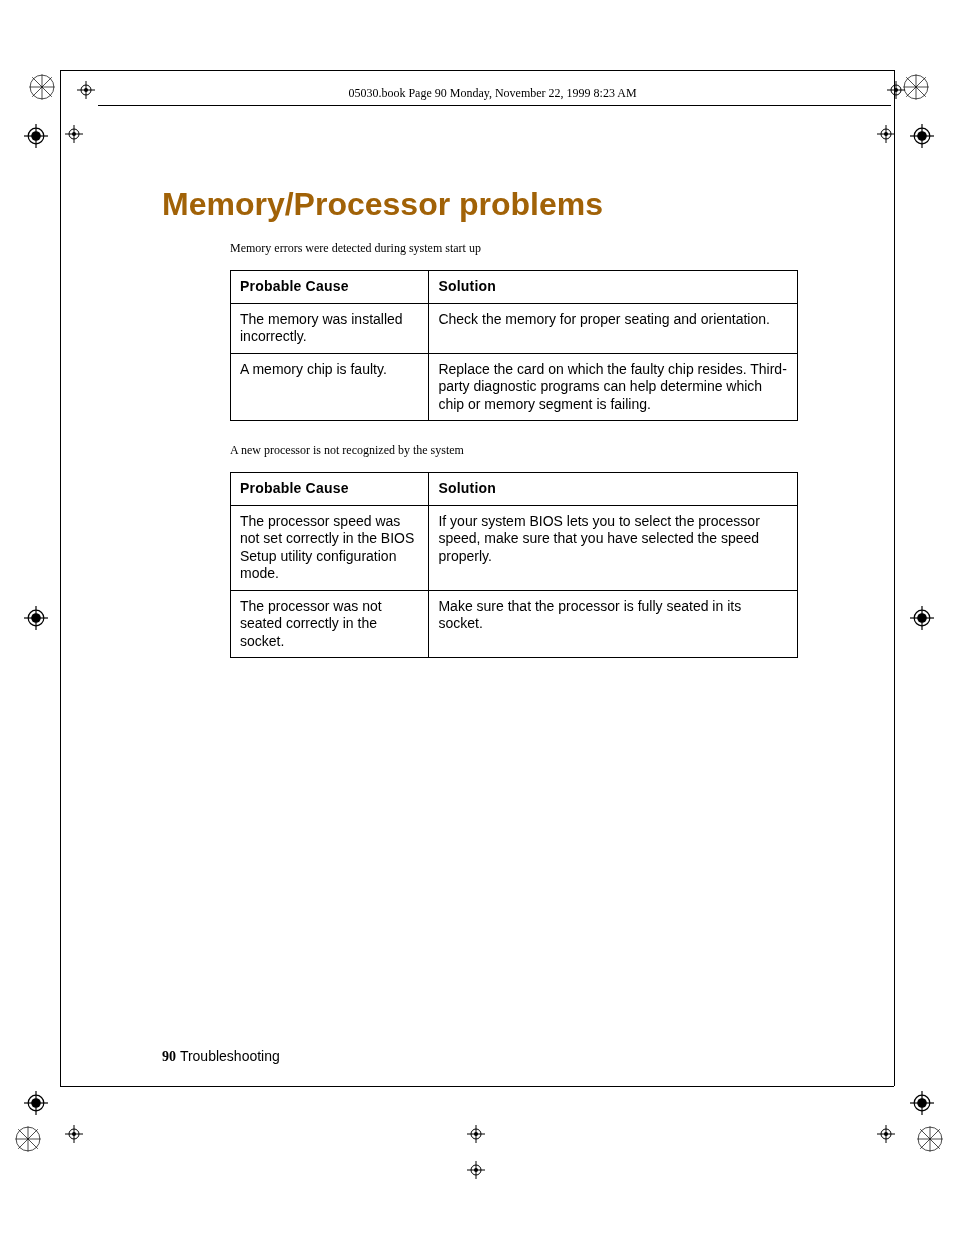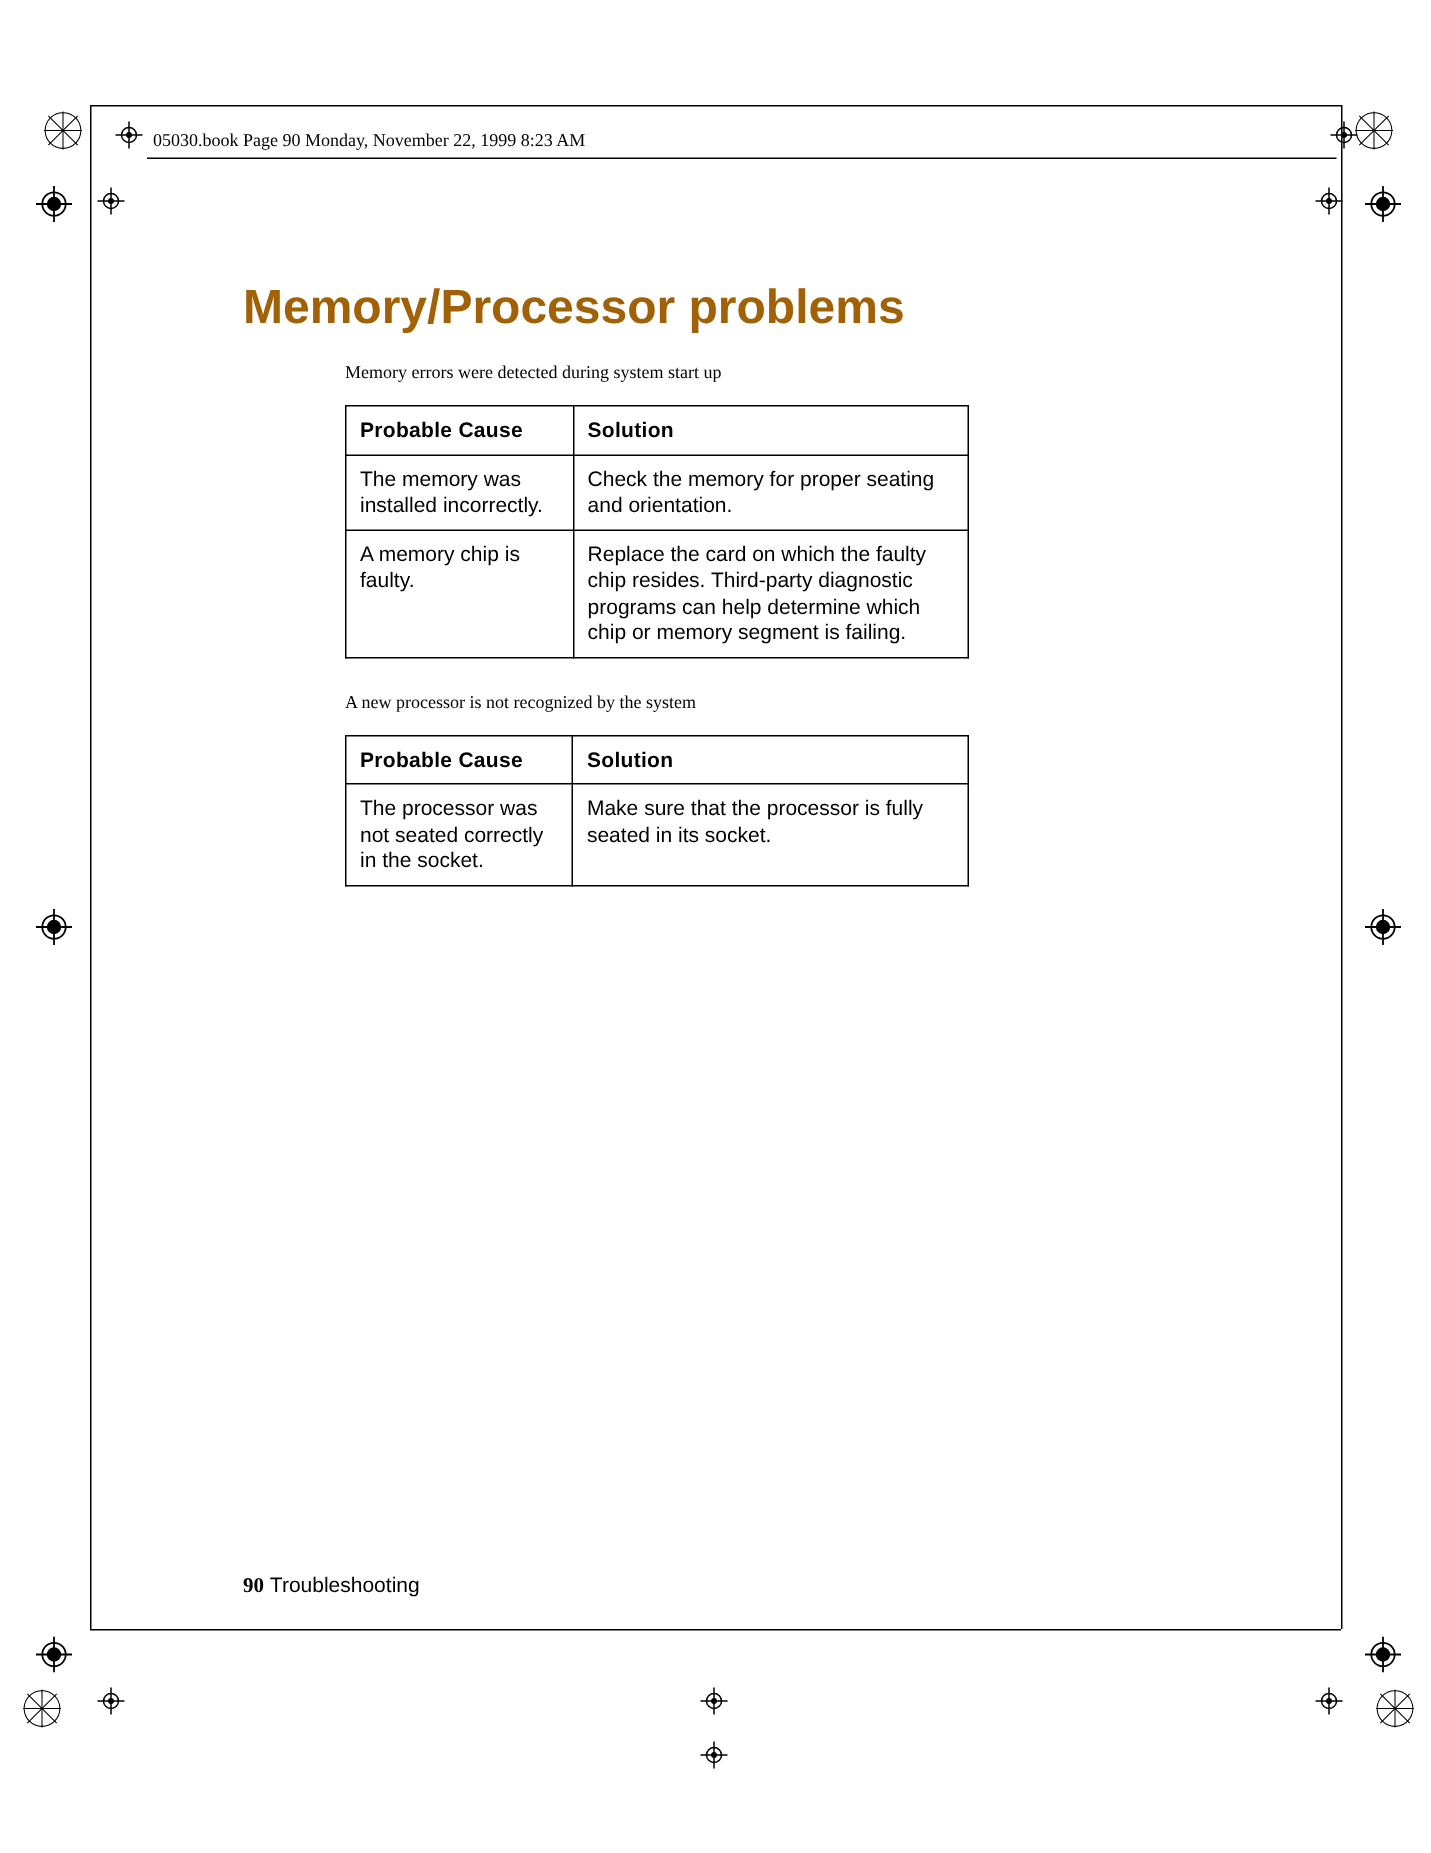--- a/index.html
+++ b/index.html
@@ -32,20 +32,21 @@
   .reg-center { position:absolute; width:20px; height:20px; }
   .header-line {
     position: absolute;
     left: 98px;
     top: 84px;
     right: 63px;
     font-family: "Times New Roman", serif;
     font-size: 12px;
     border-bottom: 1px solid #000;
     padding: 2px 8px 4px 4px;
+    text-align: center;
   }
   .content {
     position: absolute;
     left: 162px;
     top: 186px;
     width: 580px;
   }
   h1.title {
     margin: 0 0 18px 0;
     font-size: 32px;
@@ -53,21 +54,21 @@
     color: #a16207;
     font-family: Arial, Helvetica, sans-serif;
   }
   .intro {
     font-family: Georgia, "Times New Roman", serif;
     font-size: 12px;
     margin: 0 0 14px 68px;
   }
   table.tbl {
     border-collapse: collapse;
-    width: 416px;
+    width: 568px;
     margin: 0 0 22px 68px;
     font-size: 14px;
   }
   table.tbl th, table.tbl td {
     border: 1px solid #000;
     padding: 7px 9px;
     text-align: left;
     vertical-align: top;
     line-height: 1.25;
   }
@@ -257,20 +258,24 @@
       <colgroup>
           <col class="c1">
           <col class="c2">
         </colgroup>
       <tbody>
           <tr>
         <th>Probable Cause</th>
         <th>Solution</th>
       </tr>
       <tr>
+        <td>The processor speed was not set correctly in the BIOS Setup utility configuration mode.</td>
+        <td>If your system BIOS lets you to select the processor speed, make sure that you have selected the speed properly.</td>
+      </tr>
+      <tr>
         <td>The processor was not seated correctly in the socket.</td>
         <td>Make sure that the processor is fully seated in its socket.</td>
       </tr>
     </tbody>
       </table>
   </div>
 
   <div class="footer">
     <span class="pn">90</span>
     <span class="sec">Troubleshooting</span>

